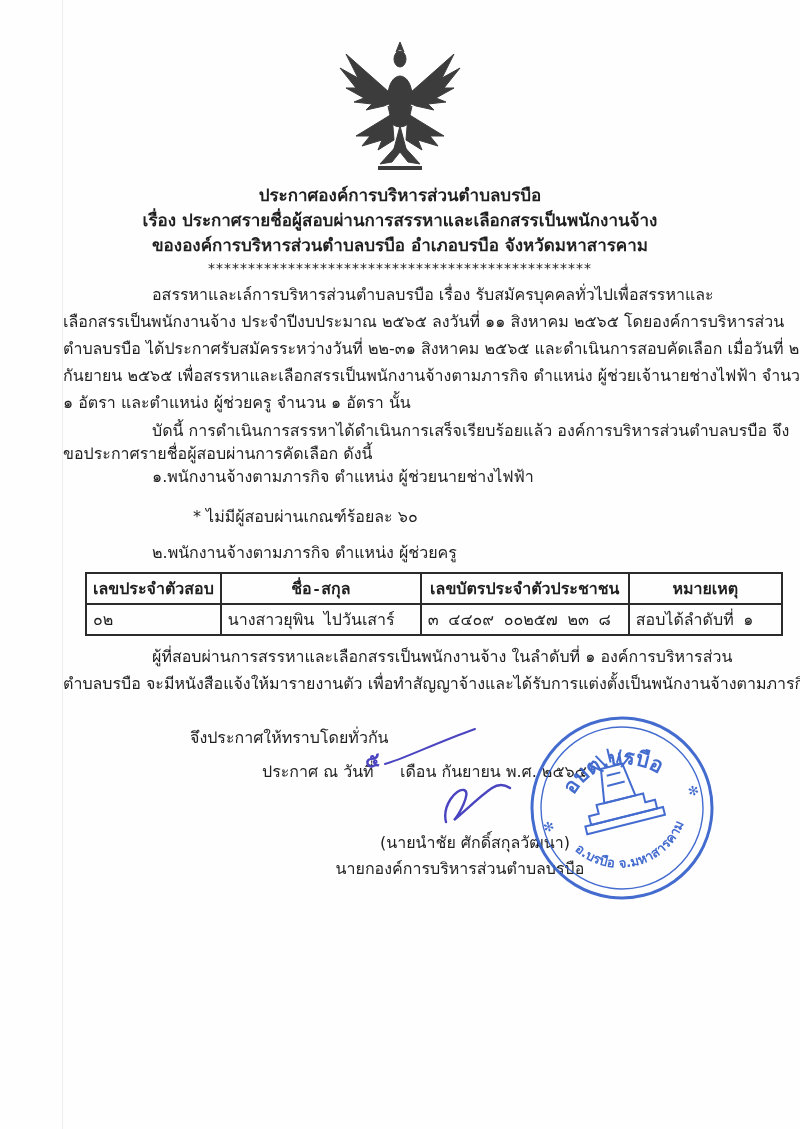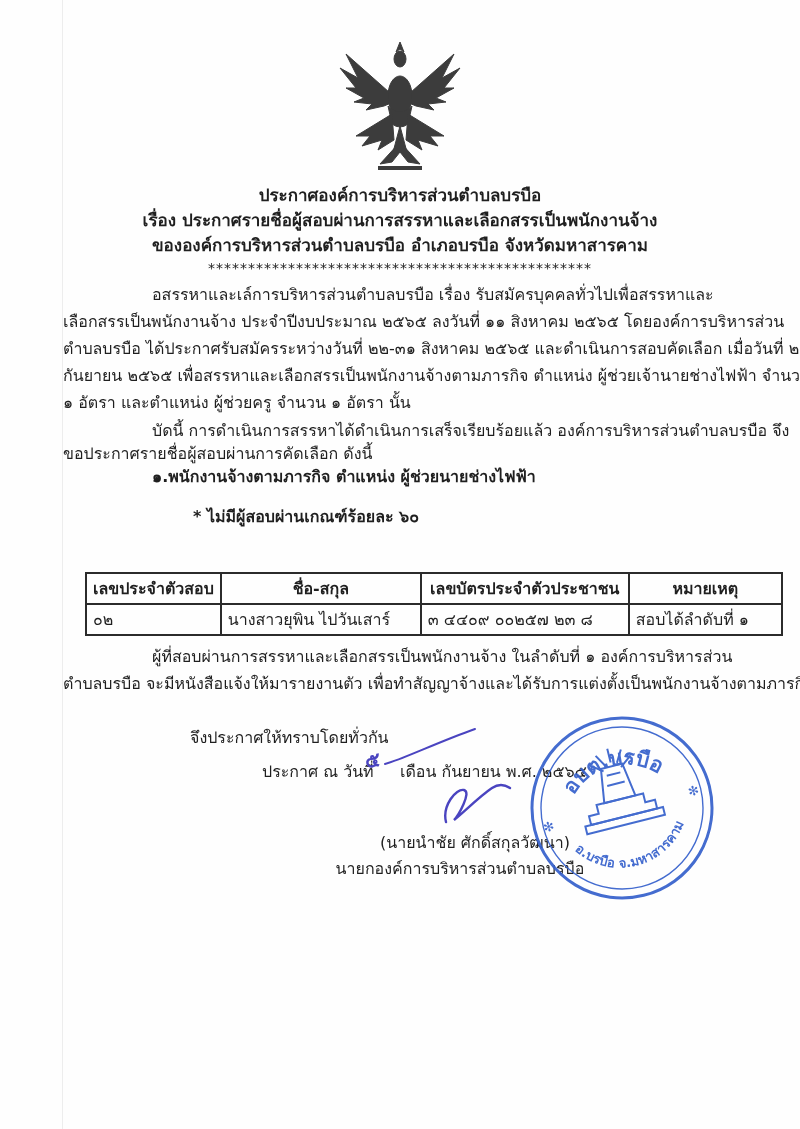--- a/index.html
+++ b/index.html
@@ -3,26 +3,26 @@
 <meta charset="utf-8">
 <style>
   html,body{margin:0;padding:0;background:#ffffff;}
   .page{
     position:relative;width:800px;height:1129px;background:#fefefe;
     font-family:"DejaVu Sans",sans-serif;color:#1f1f1f;overflow:hidden;
   }
   .crease{position:absolute;left:62px;top:0;width:1px;height:1129px;background:#ededed;}
   .tline{position:absolute;white-space:nowrap;font-size:16px;line-height:22px;}
   .center{width:800px;left:0;text-align:center;}
-  .bold{font-weight:bold;text-align:center;}
+  .bold{font-weight:normal;text-align:center;}
   .title{font-size:17px;font-weight:bold;}
   .stars{font-size:14px;letter-spacing:1px;color:#222;}
   table.results{
     position:absolute;left:85px;top:572px;border-collapse:collapse;
-    font-size:16px;color:#1f1f1f;table-layout:fixed;
+    font-size:16px;color:#1f1f1f;table-layout:fixed;font-family:Liberation Mono, monospace;
   }
   table.results td,table.results th{
     border:2px solid #2b2b2b;padding:0 6px;height:29px;overflow:hidden;white-space:nowrap;
   }
   table.results th{font-weight:bold;text-align:center;}
   .c1{width:118px;text-align:left;}
   .c2{width:186px;}
   .c3{width:194px;text-align:left;}
   .c4{width:139px;}
   .hand-day{
@@ -77,20 +77,21 @@
   <div class="tline" style="left:63px;top:311px">เลือกสรรเป็นพนักงานจ้าง ประจำปีงบประมาณ ๒๕๖๕  ลงวันที่ ๑๑ สิงหาคม ๒๕๖๕ โดยองค์การบริหารส่วน</div>
   <div class="tline" style="left:63px;top:338px">ตำบลบรบือ ได้ประกาศรับสมัครระหว่างวันที่ ๒๒-๓๑ สิงหาคม ๒๕๖๕  และดำเนินการสอบคัดเลือก เมื่อวันที่ ๒</div>
   <div class="tline" style="left:63px;top:365px">กันยายน  ๒๕๖๕ เพื่อสรรหาและเลือกสรรเป็นพนักงานจ้างตามภารกิจ ตำแหน่ง ผู้ช่วยเจ้านายช่างไฟฟ้า จำนวน</div>
   <div class="tline" style="left:63px;top:392px">๑ อัตรา และตำแหน่ง ผู้ช่วยครู จำนวน ๑  อัตรา นั้น</div>
 
   <div class="tline" style="left:63px;top:443px">ขอประกาศรายชื่อผู้สอบผ่านการคัดเลือก ดังนี้</div>
   <div class="tline" style="left:152px;top:420px">บัดนี้ การดำเนินการสรรหาได้ดำเนินการเสร็จเรียบร้อยแล้ว องค์การบริหารส่วนตำบลบรบือ จึง</div>
 
   <div class="tline bold" style="left:152px;top:466px">๑.พนักงานจ้างตามภารกิจ ตำแหน่ง ผู้ช่วยนายช่างไฟฟ้า</div>
   <div class="tline bold" style="left:193px;top:506px">* ไม่มีผู้สอบผ่านเกณฑ์ร้อยละ ๖๐</div>
+  <div class="tline bold" style="left:152px;top:542px">๒.พนักงานจ้างตามภารกิจ ตำแหน่ง ผู้ช่วยครู</div>
 
   <table class="results">
     <tbody>
         <tr>
       <th class="c1">เลขประจำตัวสอบ</th>
       <th class="c2">ชื่อ-สกุล</th>
       <th class="c3">เลขบัตรประจำตัวประชาชน</th>
       <th class="c4">หมายเหตุ</th>
     </tr>
     <tr>

